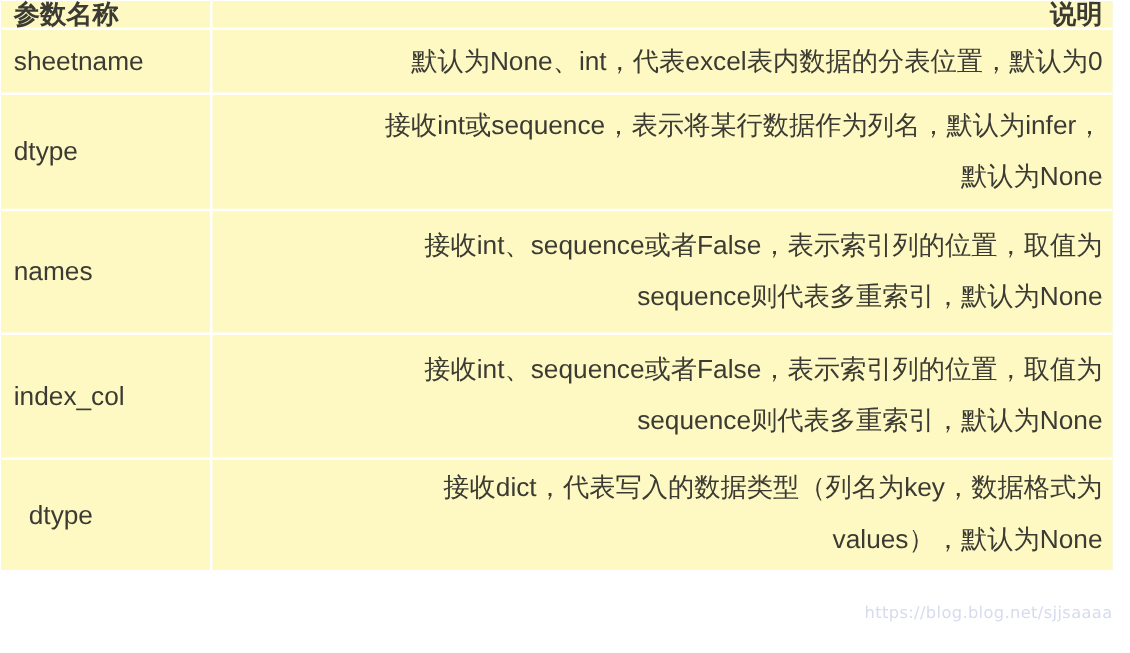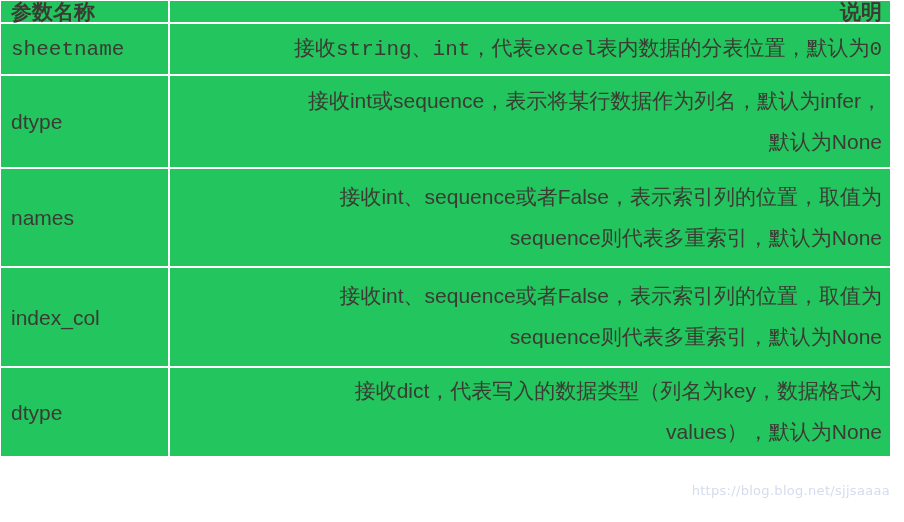--- a/index.html
+++ b/index.html
@@ -26,21 +26,21 @@
     top: 1px;
     width: 889px;
     border-collapse: collapse;
     table-layout: fixed;
     background: #e8ebf7;
   }
   .param-table col.c-name { width: 168px; }
   .param-table col.c-desc { width: 721px; }
 
   .param-table td, .param-table th {
-    background: #22c55e;
+    background: #fef9c3;
     border-right: 2px solid #ffffff;
     border-bottom: 2px solid #ffffff;
     color: #3b3b33;
     text-align: left;
     vertical-align: middle;
     padding: 0;
   }
   .param-table tr:last-child td { border-bottom: none; }
   .param-table td:last-child, .param-table th:last-child { border-right: none; text-align: right; }
 
@@ -57,25 +57,25 @@
     padding-left: 12px;
   }
   .desc-cell.two-line .cell-inner {
     line-height: 1.95;
     margin-left: 16px;
   }
   .name-cell .cell-inner {
     letter-spacing: 0px;
   }
   tr.r-io td { height: 44px; }
-  tr.r-sheetname td { height: 50px; font-family: Liberation Mono, monospace; }
+  tr.r-sheetname td { height: 50px; }
   tr.r-header td { height: 91px; }
   tr.r-names td { height: 97px; }
   tr.r-indexcol td { height: 98px; }
-  tr.r-dtype td { height: 88px; }
+  tr.r-dtype td { height: 88px; padding-left: 12px; }
 
   .watermark {
     position: absolute;
     right: 14px;
     bottom: 24px;
     font-size: 13px;
     color: #d6dcee;
     letter-spacing: 0.3px;
     font-family: "DejaVu Sans", sans-serif;
     white-space: nowrap;
@@ -102,21 +102,21 @@
         </th>
       </tr>
 
 
       <tr class="r-sheetname">
         <td class="name-cell">
           <div class="cell-inner">sheetname</div>
         </td>
         <td class="desc-cell">
           <div class="cell-inner">
-            <div>接收string、int，代表excel表内数据的分表位置，默认为0</div>
+            <div>默认为None、int，代表excel表内数据的分表位置，默认为0</div>
           </div>
         </td>
       </tr>
 
       <tr class="r-header">
         <td class="name-cell">
           <div class="cell-inner">dtype</div>
         </td>
         <td class="desc-cell two-line">
           <div class="cell-inner">

